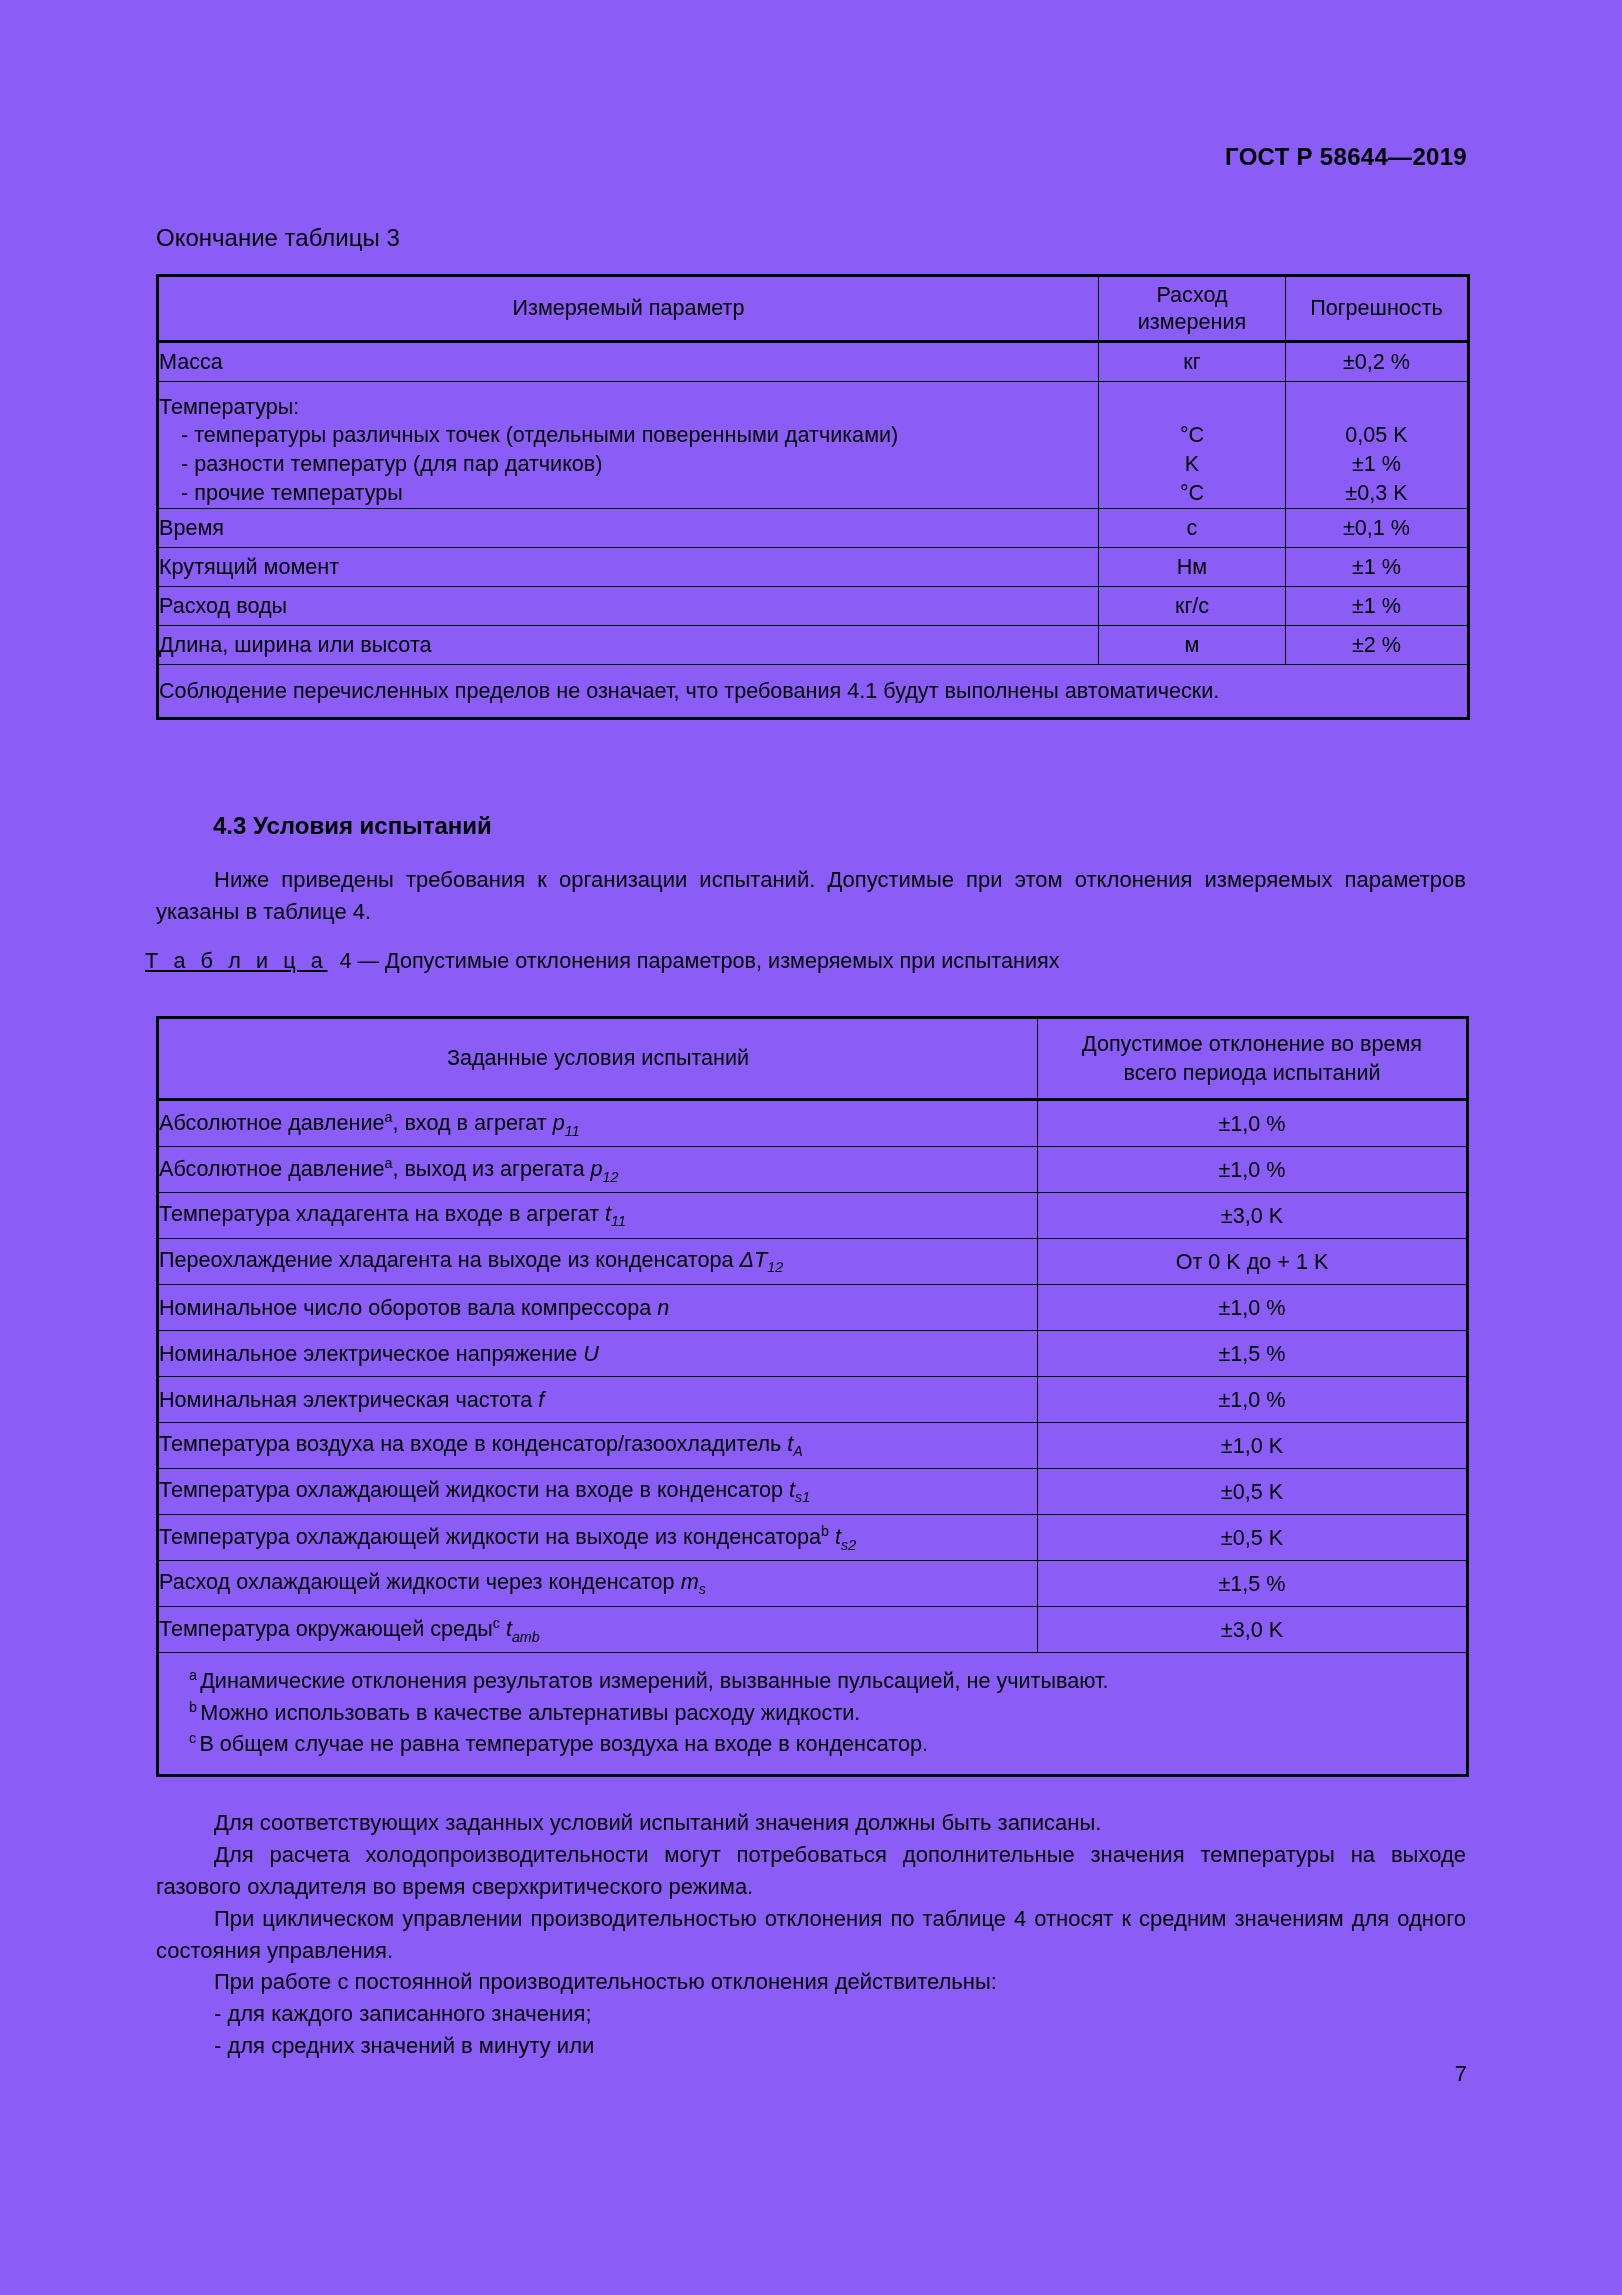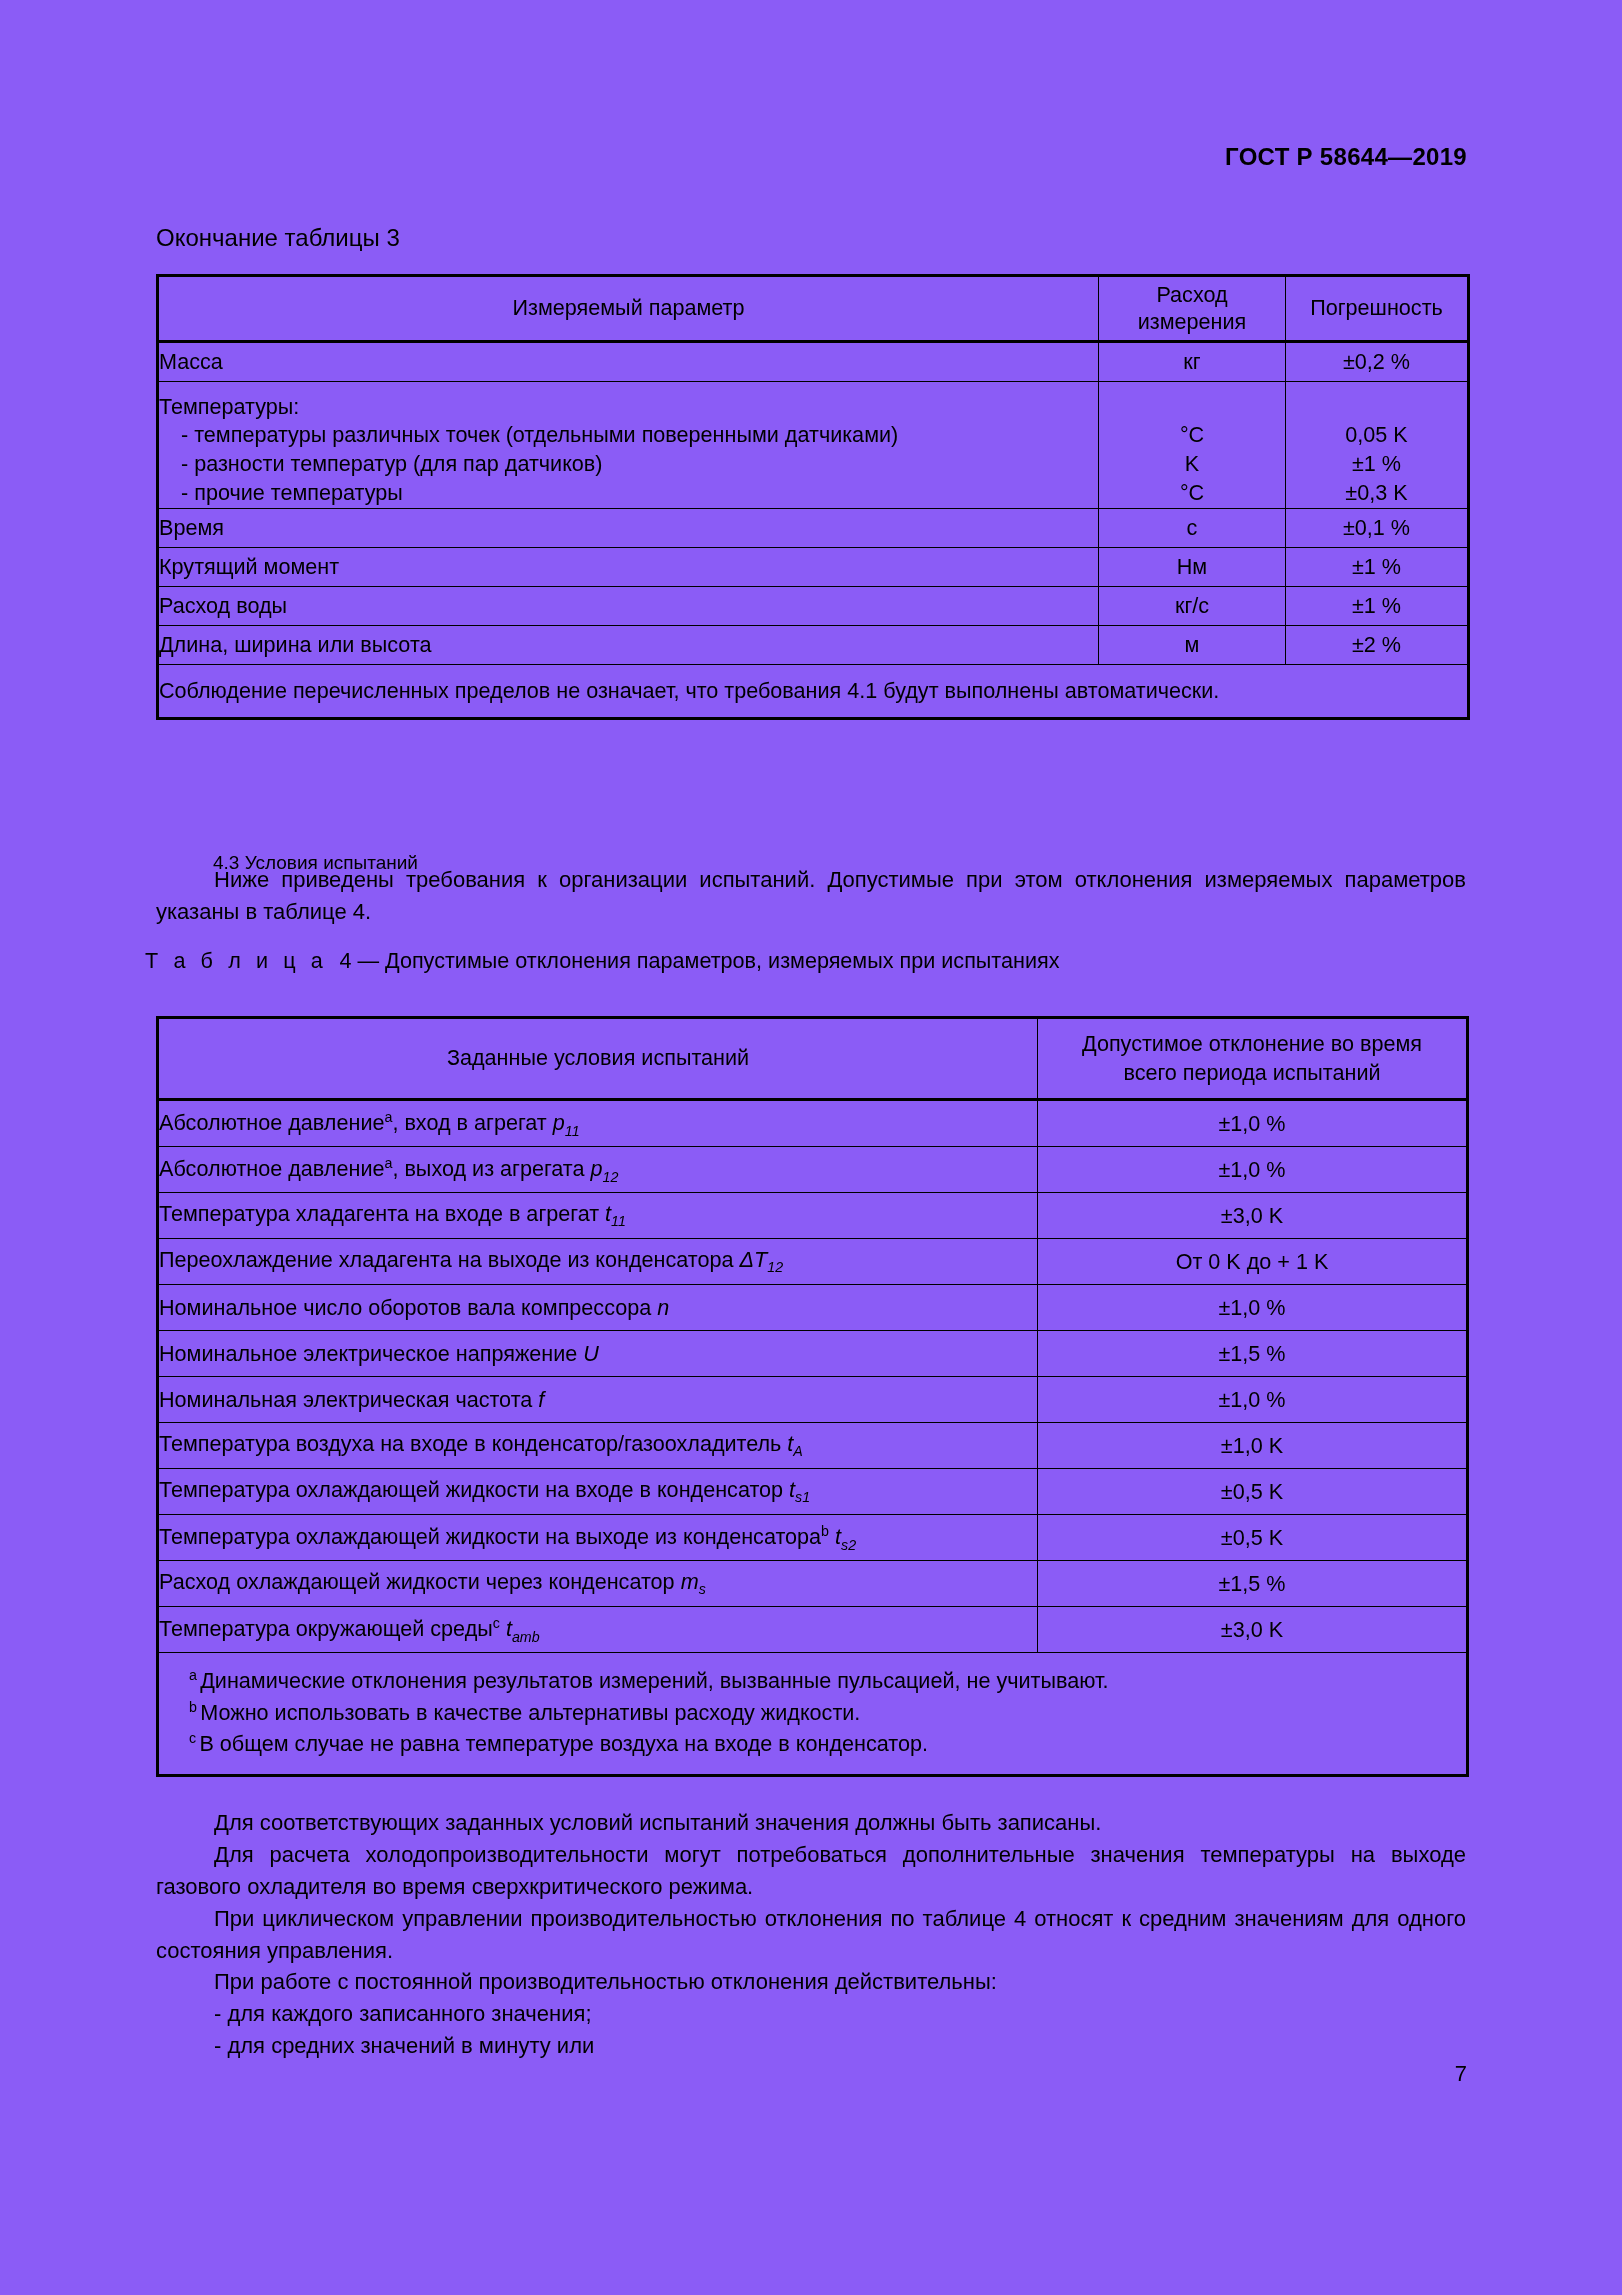--- a/index.html
+++ b/index.html
@@ -41,20 +41,21 @@
   }
   .table-caption {
     position: absolute;
     left: 145px;
     top: 948px;
     font-size: 21.6px;
     white-space: nowrap;
   }
   .table-caption .tw {
     letter-spacing: 4.6px;
+    text-decoration: underline;
   }
 
   
   table.gost {
     position: absolute;
     border-collapse: collapse;
     table-layout: fixed;
     font-size: 21.6px;
     padding-left: 28px;
   }
@@ -109,24 +110,23 @@
 
   sup.mk { font-size: 0.66em; vertical-align: super; }
   sub.mk { font-size: 0.66em; vertical-align: sub; font-style: italic; }
   i.sym  { font-style: italic; }
 
   
   .h3 {
     position: absolute;
     left: 213px;
     top: 812px;
-    font-size: 19px;
-    font-weight: normal;
+    font-size: 24px;
+    font-weight: bold;
     white-space: nowrap;
-    margin-top: 40px;
   }
   .para {
     position: absolute;
     font-size: 22px;
     line-height: 1.45;
     text-align: justify;
   }
   #para-intro { left: 156px; top: 864px; width: 1310px; text-indent: 58px; }
   #para-tail  { left: 156px; top: 1807px; width: 1310px; }
   #para-tail p { margin: 0 0 0 0; text-indent: 58px; }

